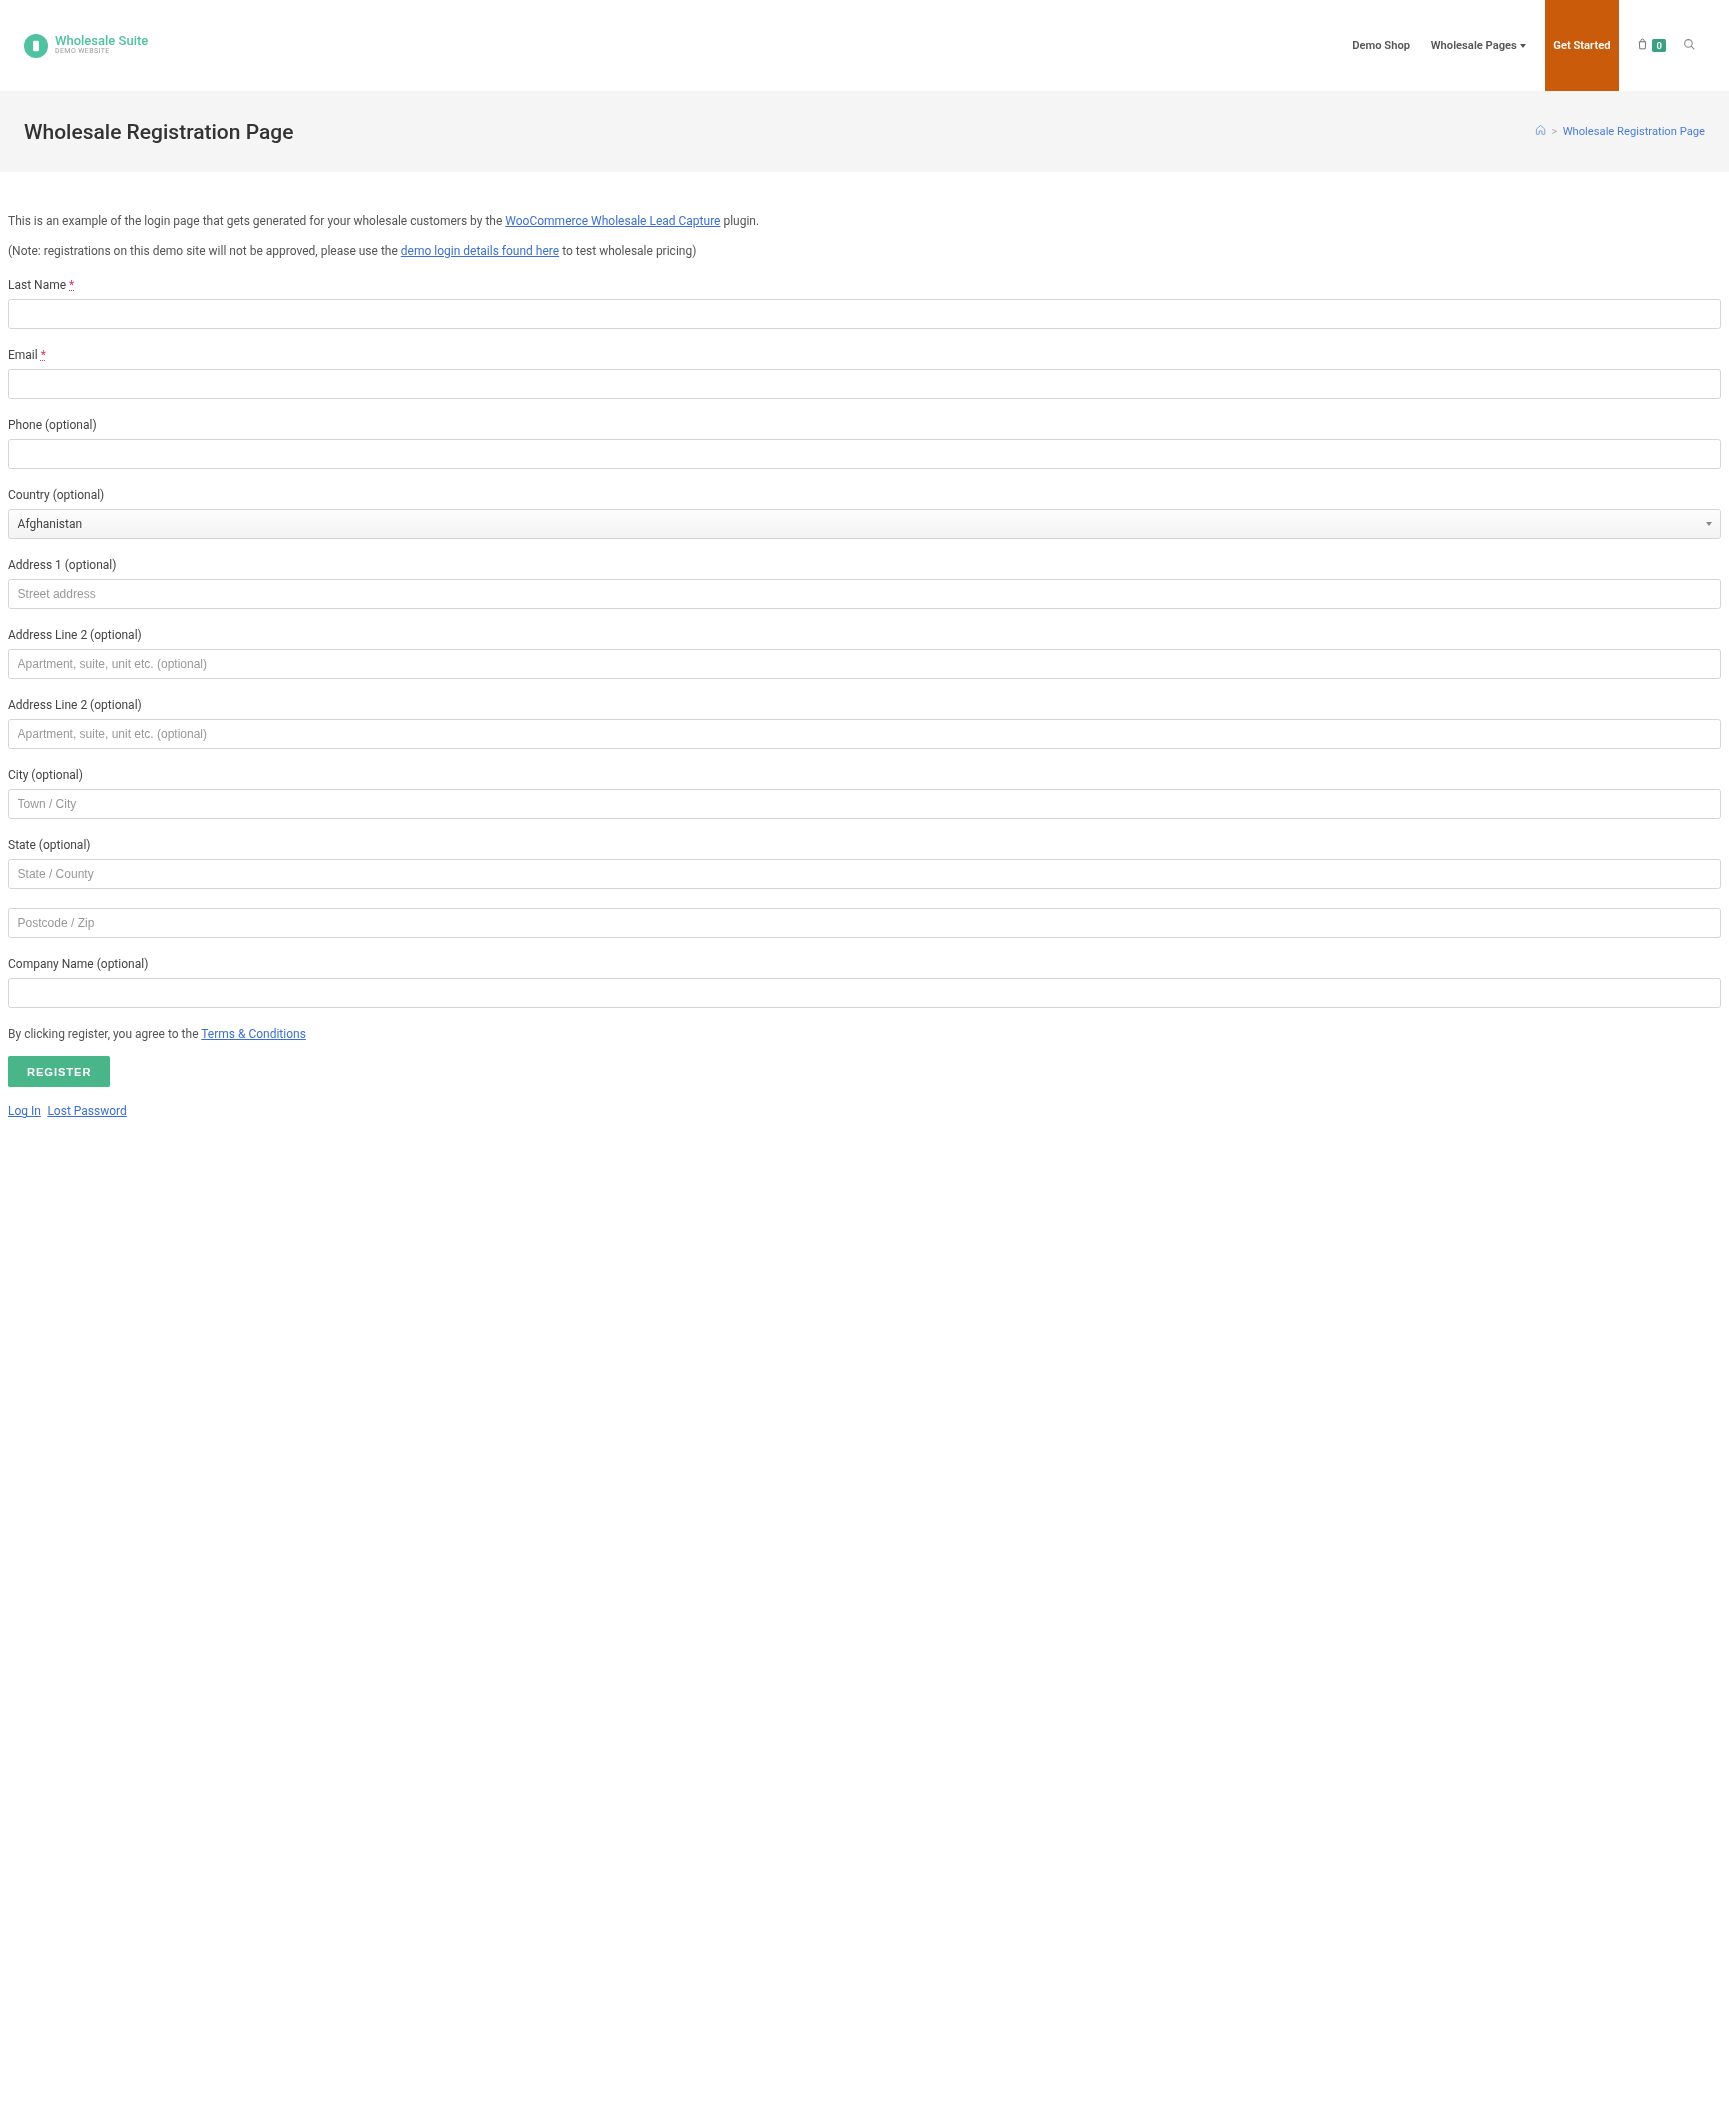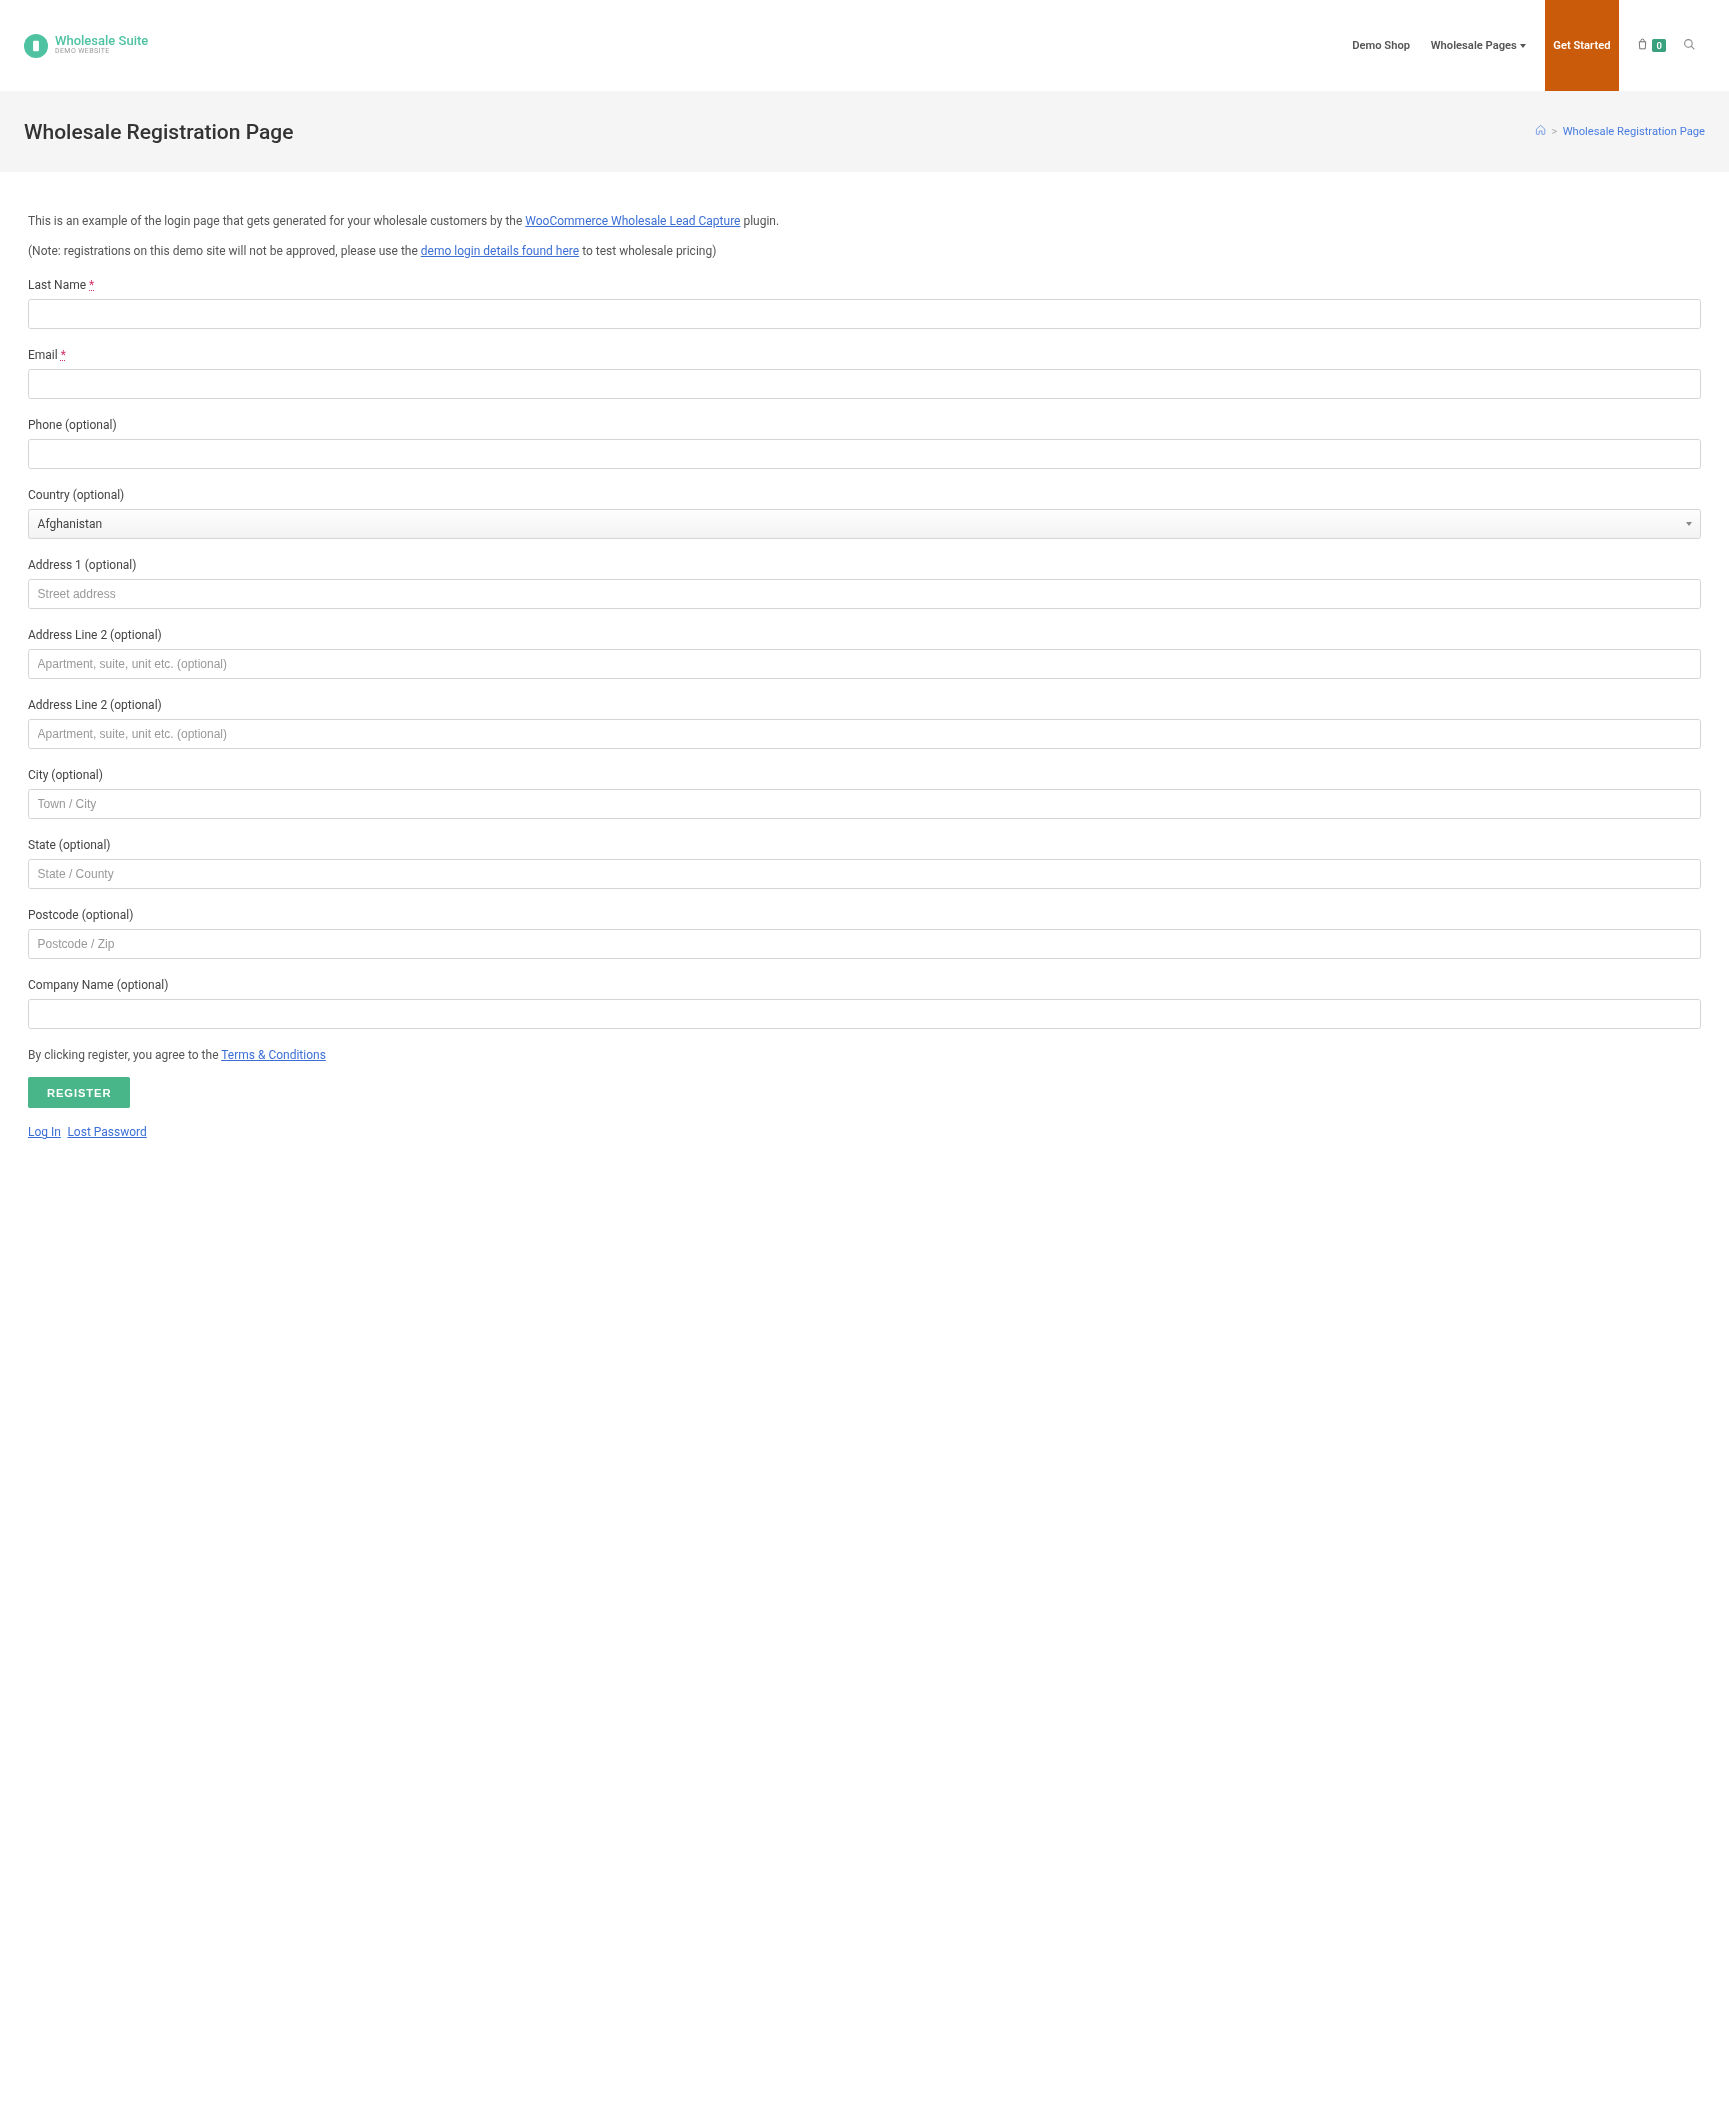--- a/index.html
+++ b/index.html
@@ -146,21 +146,21 @@
       stroke-width: 1.5;
     }
     .breadcrumb-sep {
       color: #aaa;
     }
     .breadcrumb-current {
       color: #4a7de0;
     }
     
     .content {
-      padding: 42px 28px;
+      padding: 42px 8px;
     }
     .intro-text, .note-text {
       color: #555;
       font-size: 12px;
       margin-bottom: 15.6px;
     }
     .intro-text a, .note-text a, .terms-text a, .aux-links a {
       color: #3b6fd6;
       text-decoration: underline;
       cursor: pointer;
@@ -366,21 +366,20 @@
   </div>
 
   
   <div class="form-group">
     <label class="form-label">State (optional)</label>
     <input type="text" class="form-input" placeholder="State / County" style="">
   </div>
 
   
   <div class="form-group">
-    <label class="form-label">Postcode (optional)</label>
     <input type="text" class="form-input" placeholder="Postcode / Zip" style="">
   </div>
 
   
   <div class="form-group">
     <label class="form-label">Company Name (optional)</label>
     <input type="text" class="form-input" style="">
   </div>
 
   

